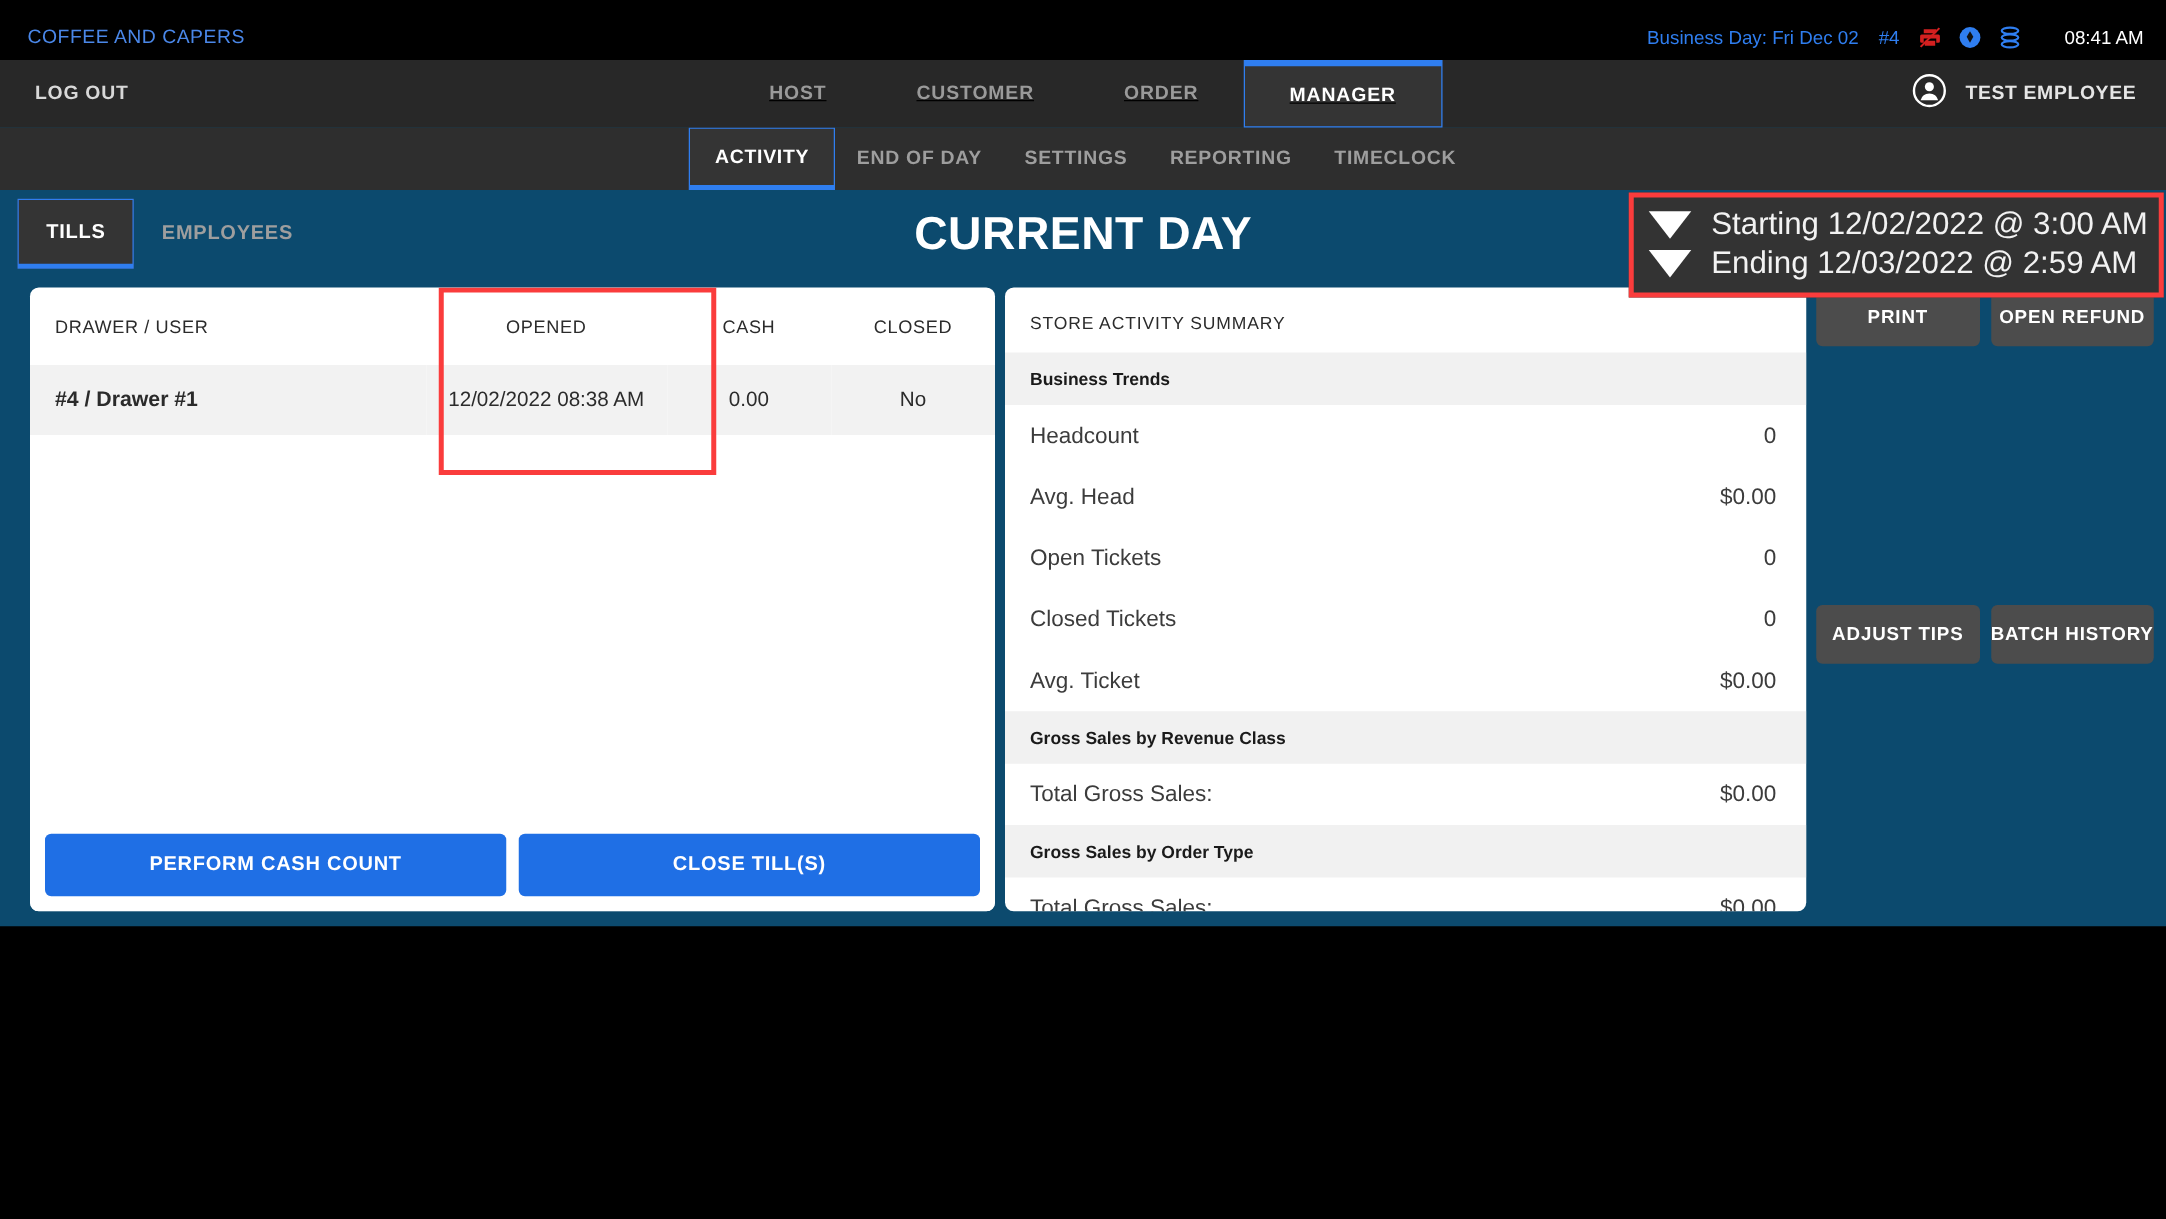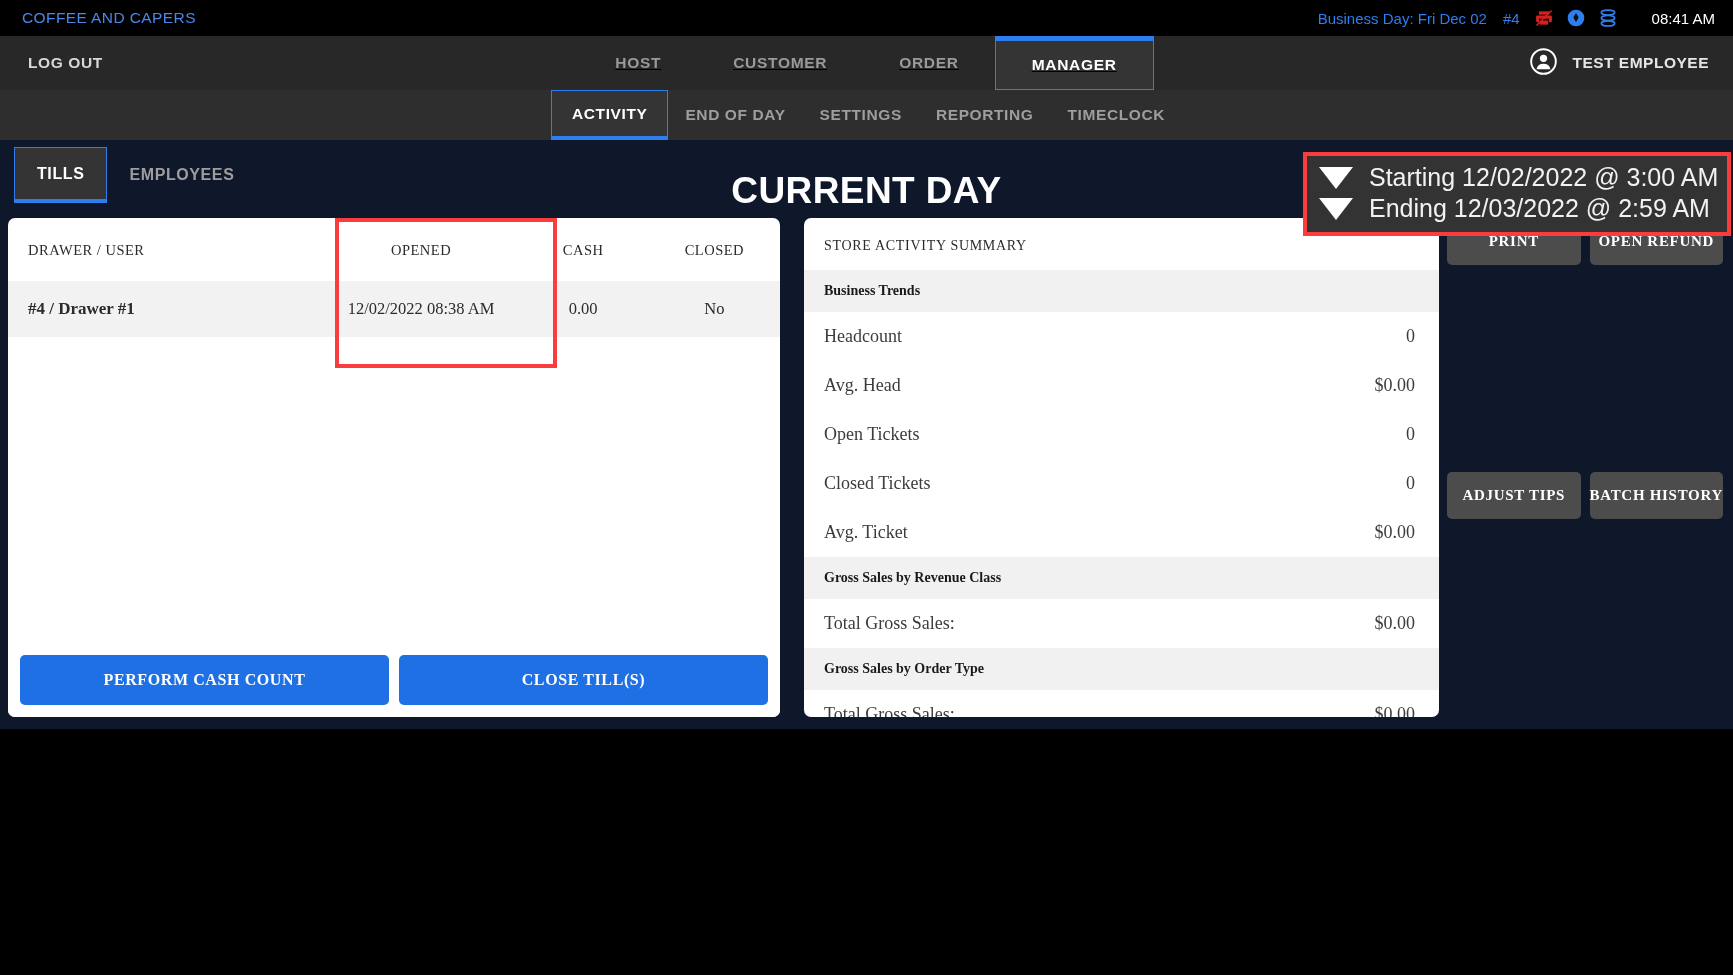--- a/index.html
+++ b/index.html
@@ -10,23 +10,24 @@
     height: 975px;
     overflow: hidden;
     background: #000;
     font-family: "Liberation Sans", sans-serif;
   }
 
   #app {
     position: relative;
     width: 1733px;
     height: 729px;
-    background: #0f172a;
+    background: #0c4a6e;
     display: flex;
     flex-direction: column;
+    margin-top: 12px;
   }
 
   
   .statusbar {
     height: 36px;
     background: #000000;
     display: flex;
     align-items: center;
     justify-content: space-between;
     padding: 0 18px 0 22px;
@@ -167,31 +168,31 @@
     cursor: pointer;
   }
   .tilltab.active {
     color: #ffffff;
     background: #343434;
     border: 1px solid #2f7ef0;
     border-bottom: 4px solid #2f7ef0;
   }
   .page-title {
     position: absolute;
-    left: 0; right: 0; top: 30px;
+    left: 0; right: 0; top: 14px;
     text-align: center;
     color: #ffffff;
     font-size: 37px;
     font-weight: 700;
     letter-spacing: .4px;
   }
   .daterange {
     position: absolute;
     right: 2px;
-    top: 12px;
+    top: 2px;
     width: 428px;
     background: #333333;
     border: 4px solid #fa3c3c;
     padding: 6px 12px 8px 12px;
   }
   .daterow {
     display: flex;
     align-items: center;
     gap: 16px;
     cursor: pointer;
@@ -208,24 +209,23 @@
     color: #f2f2f2;
     font-size: 25px;
     font-weight: 400;
     white-space: nowrap;
   }
 
   
   .content {
     flex: 1 1 auto;
     display: flex;
-    gap: 24px;
-    padding: 0 10px 12px 8px;
+    gap: 8px;
+    padding: 0 10px 12px 24px;
     min-height: 0;
-    font-family: Liberation Serif, serif;
   }
 
   
   .left-panel {
     width: 772px;
     flex: 0 0 772px;
     background: #ffffff;
     border-radius: 7px;
     display: flex;
     flex-direction: column;

